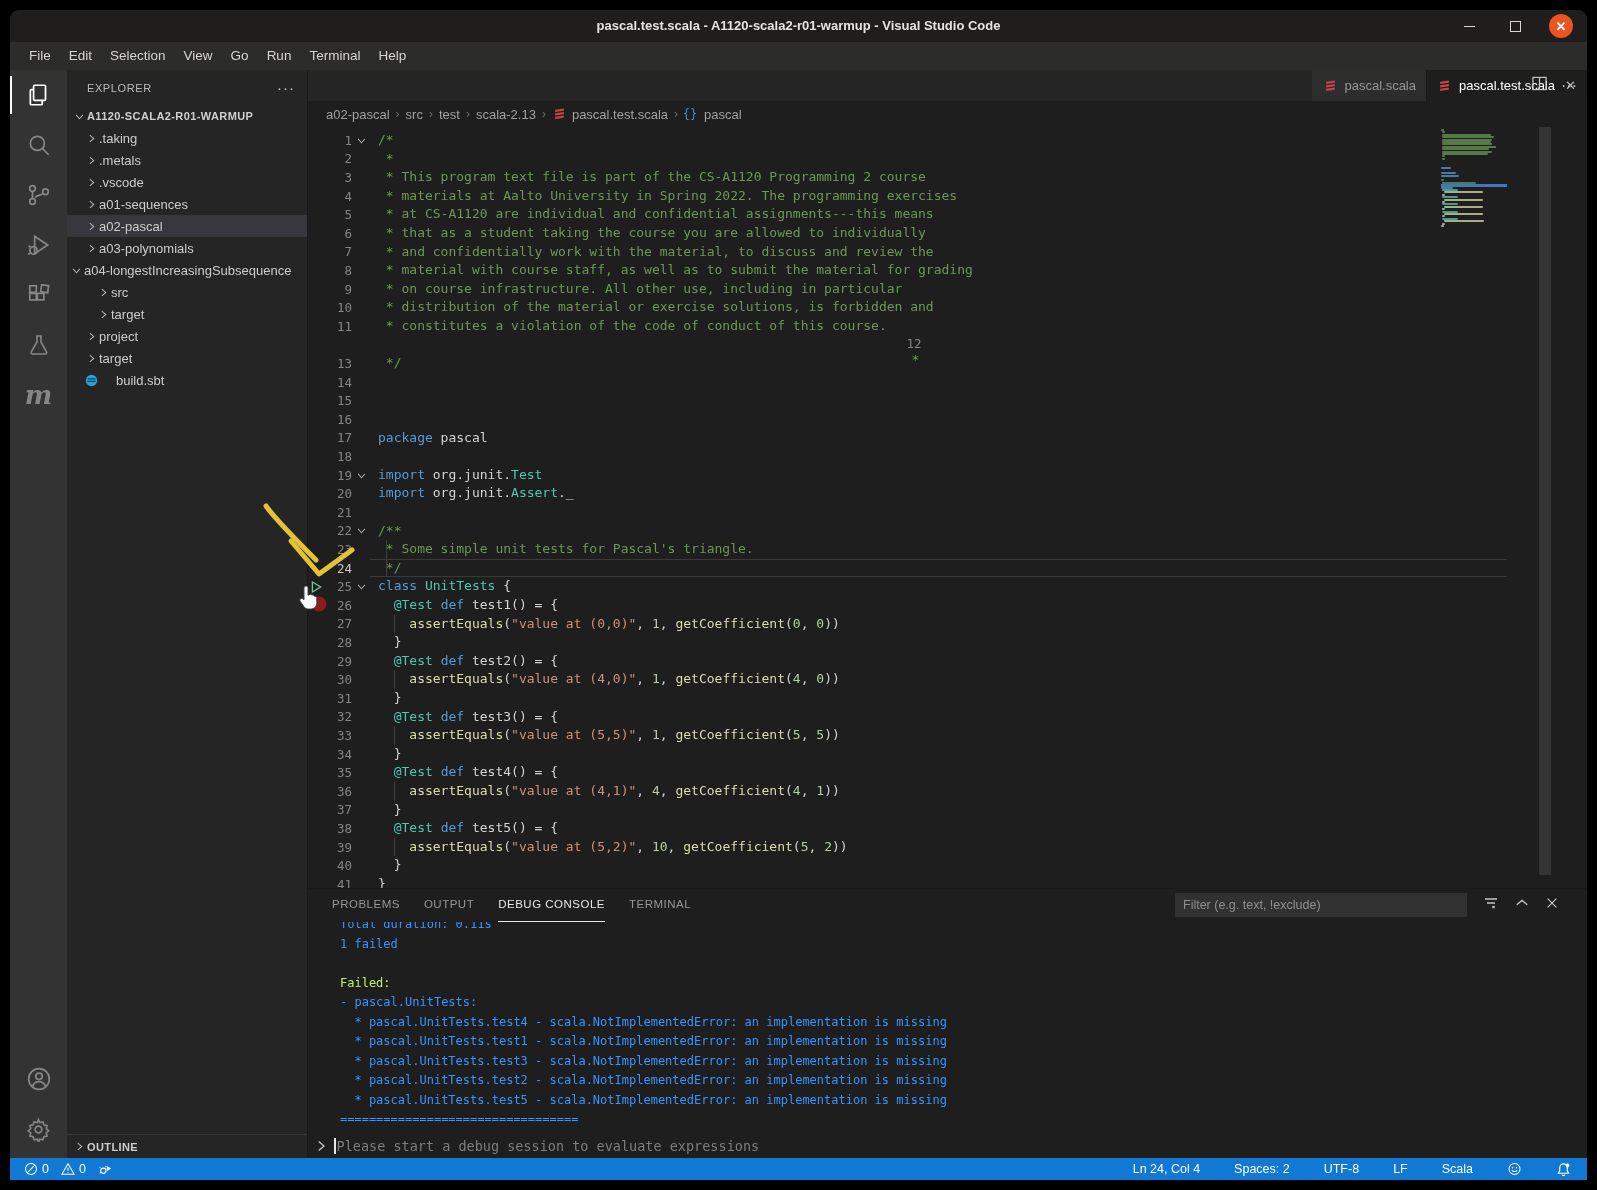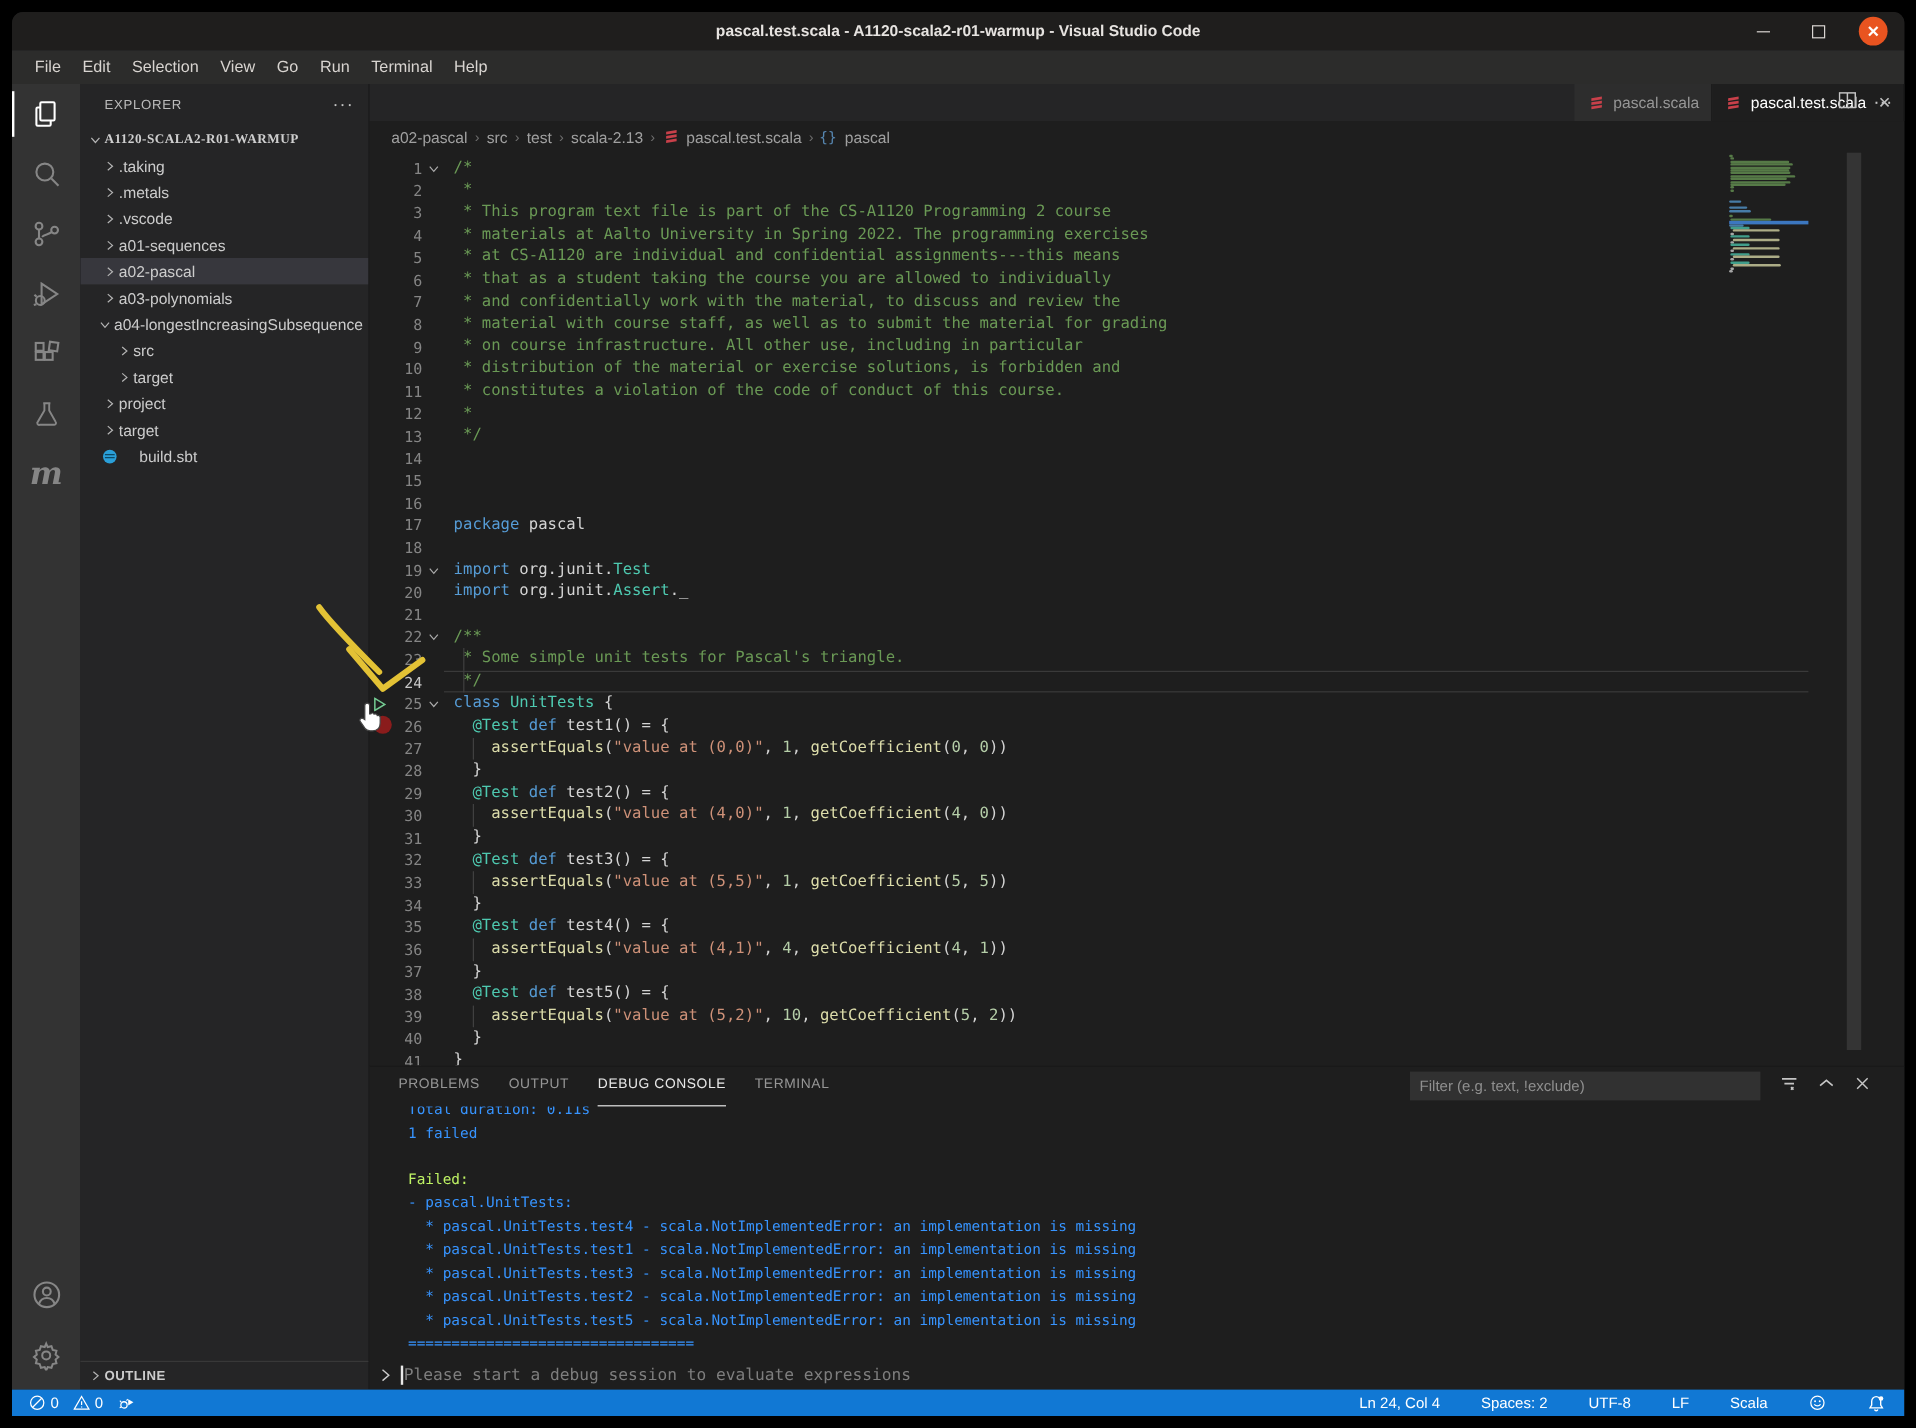--- a/index.html
+++ b/index.html
@@ -223,21 +223,21 @@
           </div>
         </div>
     </div>
 
     <div class="sidebar">
       <div class="sb-header">
         <span class="sb-title">EXPLORER</span>
         <span class="more">···</span>
       </div>
       <div class="tree">
-          <div class="trow root" style="padding-left: 4px; font-family: Liberation Serif, serif;">
+          <div class="trow root" style="padding-left: 4px;">
             <span class="chev">
               <svg width="9" height="9" viewBox="0 0 16 16">
                 <path d="M2 5l6 7 6-7" fill="none" stroke="currentColor" stroke-width="1.8"></path>
               </svg>
             </span>
             <span>A1120-SCALA2-R01-WARMUP</span>
           </div>
           <div class="trow" style="padding-left: 16px;">
             <span class="chev">
               <svg width="9" height="9" viewBox="0 0 16 16">
@@ -279,21 +279,21 @@
             <span>a02-pascal</span>
           </div>
           <div class="trow" style="padding-left: 16px;">
             <span class="chev">
               <svg width="9" height="9" viewBox="0 0 16 16">
                 <path d="M5 2l7 6-7 6" fill="none" stroke="currentColor" stroke-width="1.8"></path>
               </svg>
             </span>
             <span>a03-polynomials</span>
           </div>
-          <div class="trow" style="padding-left: 12px;">
+          <div class="trow" style="padding-left: 1px;">
             <span class="chev">
               <svg width="9" height="9" viewBox="0 0 16 16">
                 <path d="M2 5l6 7 6-7" fill="none" stroke="currentColor" stroke-width="1.8"></path>
               </svg>
             </span>
             <span>a04-longestIncreasingSubsequence</span>
           </div>
           <div class="trow" style="padding-left: 28px;">
             <span class="chev">
               <svg width="9" height="9" viewBox="0 0 16 16">
@@ -484,21 +484,21 @@
               <span class="lnum">10</span>
               <span class="fold"></span>
               <span class="codetext"><span style="color: rgb(106, 153, 85);"> * distribution of the material or exercise solutions, is forbidden and</span></span>
             </div>
             <div class="eln" style="top: 190px;">
               <span class="glyph"></span>
               <span class="lnum">11</span>
               <span class="fold"></span>
               <span class="codetext"><span style="color: rgb(106, 153, 85);"> * constitutes a violation of the code of conduct of this course.</span></span>
             </div>
-            <div class="eln" style="top: 208.6px;">
+            <div class="eln" style="top: 208.6px; flex-direction: column;">
               <span class="glyph"></span>
               <span class="lnum">12</span>
               <span class="fold"></span>
               <span class="codetext"><span style="color: rgb(106, 153, 85);"> *</span></span>
             </div>
             <div class="eln" style="top: 227.2px;">
               <span class="glyph"></span>
               <span class="lnum">13</span>
               <span class="fold"></span>
               <span class="codetext"><span style="color: rgb(106, 153, 85);"> */</span></span>

